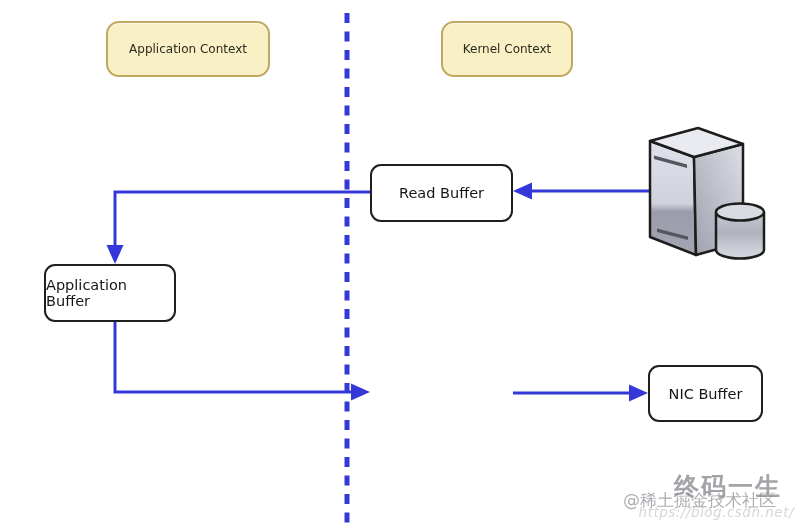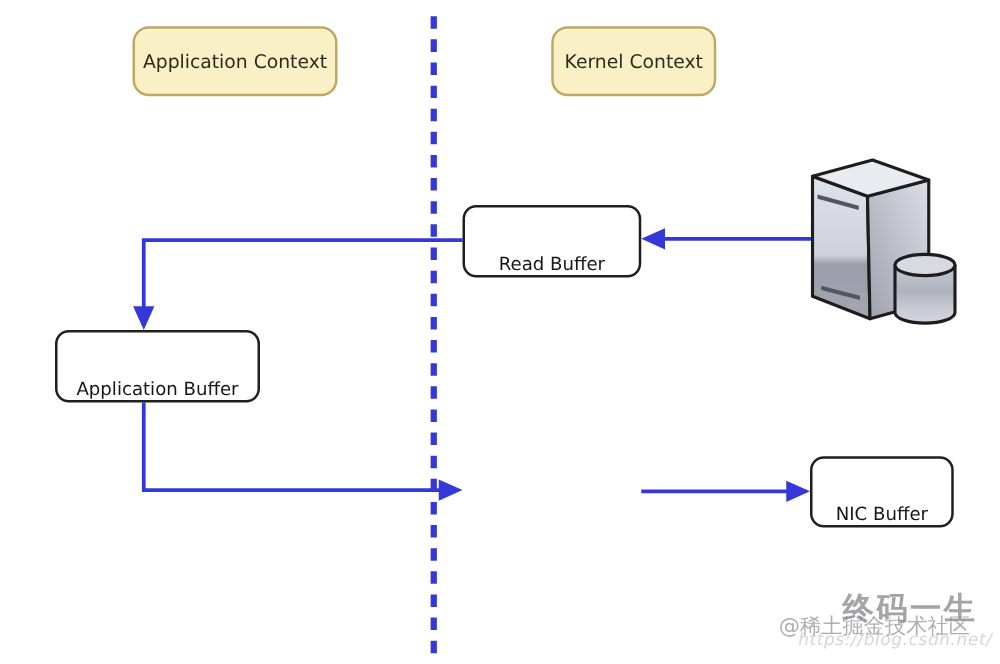--- a/index.html
+++ b/index.html
@@ -43,40 +43,40 @@
   .arrowhead { fill: var(--accent-blue); stroke: none; }
 
   .context-box {
     position: absolute;
     display: flex;
     align-items: center;
     justify-content: center;
     background: var(--context-box-fill);
     border: 2px solid var(--context-box-border);
     border-radius: 13px;
-    font-size: 15px;
+    font-size: 12px;
     color: #2b2b20;
     box-shadow: inset 0 1px 0 rgba(255,255,255,0.6);
   }
   #app-context    { left: 106px; top: 21px; width: 164px; height: 56px; }
   #kernel-context { left: 441px; top: 21px; width: 132px; height: 56px; }
 
   .node-box {
     position: absolute;
     display: flex;
-    align-items: flex-end;
+    align-items: center;
     justify-content: center;
     background: var(--node-box-fill);
     border: 2px solid var(--node-box-border);
     border-radius: 11px;
     font-size: 14.5px;
     color: #161616;
   }
   #read-buffer        { left: 370px; top: 164px; width: 143px; height: 58px; }
-  #application-buffer { left:  44px; top: 264px; width: 164px; height: 58px; }
+  #application-buffer { left:  44px; top: 264px; width: 132px; height: 58px; }
   #socket-buffer      { left: 370px; top: 364px; width: 143px; height: 58px; }
   #nic-buffer         { left: 648px; top: 365px; width: 115px; height: 57px; }
 
   .wm { position: absolute; white-space: nowrap; pointer-events: none; }
   .wm-url {
     right: 6px; top: 504px;
     font-size: 13.5px;
     color: #cfcfd4;
     opacity: 0.85;
     letter-spacing: 0.5px;

